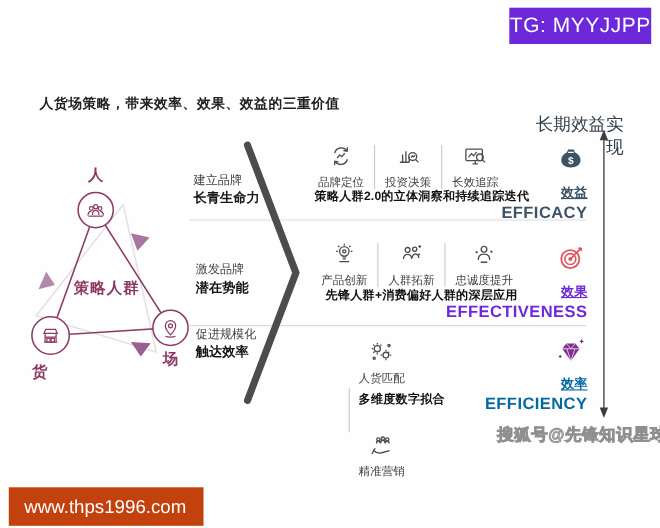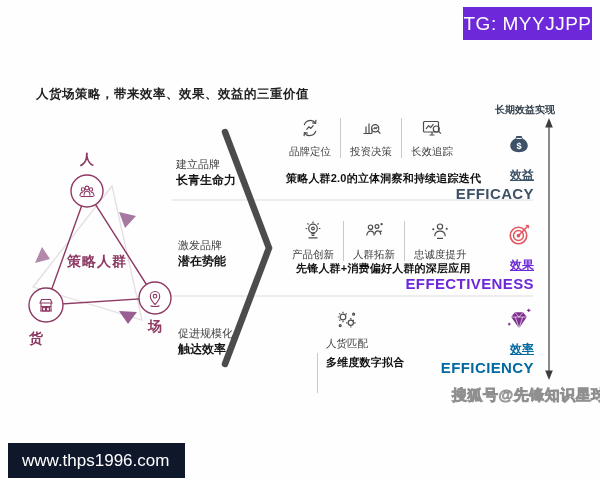--- a/index.html
+++ b/index.html
@@ -23,31 +23,31 @@
   .stage .l1{font-size:11px;color:#3f3f3f;}
   .stage .l2{font-size:12px;font-weight:bold;color:#141414;margin-top:1px;}
   
   .items{position:absolute;display:flex;align-items:flex-start;}
   .item{display:flex;flex-direction:column;align-items:center;padding:0 9px;}
   .item .ic{width:24px;height:24px;}
   .item .lab{font-size:10.5px;color:#3f3f3f;margin-top:5px;white-space:nowrap;}
   .sep{width:1px;height:40px;background:#c9c9c9;align-self:flex-start;margin-top:2px;}
   .caption{position:absolute;font-size:11px;font-weight:bold;color:#111;white-space:nowrap;letter-spacing:.2px;}
   
-  .axis-title{position:absolute;left:483px;top:103px;width:84px;text-align:center;
-    font-size:10px;font-weight:bold;color:#33414d;}
+  .axis-title{position:absolute;left:483px;top:103px;width:84px;text-align:right;
+    font-size:16px;font-weight:normal;color:#33414d;}
   .benefit{position:absolute;width:96px;display:flex;flex-direction:column;align-items:flex-end;}
   .benefit .b-icon{margin-right:2px;}
   .benefit .b-zh{font-size:12px;font-weight:bold;margin-top:9px;text-decoration:underline;}
   .benefit .b-en{font-size:15px;font-weight:bold;letter-spacing:.4px;margin-top:1px;}
   .benefit.navy{color:#3d5266;}
   .benefit.red{color:#6d28d9;}
   .benefit.purple{color:#0369a1;}
   
-  .website{position:absolute;left:8px;top:443px;width:177px;height:35px;background:#0f172a;
+  .website{position:absolute;left:8px;top:443px;width:177px;height:35px;background:#c2410c;
     color:#fff;font-size:17px;display:flex;align-items:center;padding-left:14px;}
   .watermark{position:absolute;left:452px;top:386px;font-size:15px;font-weight:bold;
     color:#c9c9c9;-webkit-text-stroke:0.8px #8f8f8f;letter-spacing:.5px;white-space:nowrap;}
 </style>
 </head>
 <body>
 
 <div class="canvas">
 
   <div class="tg-badge">TG: MYYJJPP</div>
@@ -104,26 +104,26 @@
   <div class="center-lab">策略人群</div>
 
   <div class="stage" style="left:178px;top:239px;">
     <div class="l1">激发品牌</div>
     <div class="l2">潜在势能</div>
   </div>
   <div class="stage" style="left:176px;top:158px;">
     <div class="l1">建立品牌</div>
     <div class="l2">长青生命力</div>
   </div>
-  <div class="stage" style="left:178px;top:327px;">
+  <div class="stage" style="left:178px;top:298px;">
     <div class="l1">促进规模化</div>
     <div class="l2">触达效率</div>
   </div>
 
-  <div class="items" style="left:280px;top:116px;">
+  <div class="items" style="left:280px;top:130px;">
     <div class="item">
       <svg class="ic" viewBox="0 0 24 24" fill="none" stroke="#4d4d4d" stroke-width="1.2">
         <path d="M6.2 9.2A6.3 6.3 0 0 1 17.5 7.2"></path>
           <path d="M17.9 3.9l-.3 3.5-3.4-.6"></path>
         <path d="M17.8 14.8A6.3 6.3 0 0 1 6.5 16.8"></path>
           <path d="M6.1 20.1l.3-3.5 3.4.6"></path>
         <path d="M8.5 13.6l2.4-2.8 1.8 1.6 2.8-3.1"></path>
       </svg>
       <div class="lab">品牌定位</div>
     </div>
@@ -190,20 +190,30 @@
         <circle cx="8" cy="9" r="2.8"></circle>
         <path d="M8 5.2V3.8M8 12.8v1.4M4.2 9H2.8M5.3 6.3L4.3 5.3M10.7 6.3l1-1M5.3 11.7l-1 1"></path>
         <circle cx="15.8" cy="14.8" r="2.6"></circle>
         <path d="M15.8 11.4V10M15.8 18.2v1.4M12.4 14.8H11M19.2 14.8h1.4M17.8 12.8l1-1"></path>
         <circle cx="18.6" cy="6.2" r="1"></circle>
           <circle cx="5.2" cy="17.6" r="1"></circle>
       </svg>
       <div class="lab">人货匹配</div>
     </div>
     <div class="sep"></div>
+    <div class="item">
+      <svg class="ic" viewBox="0 0 24 24" fill="none" stroke="#4d4d4d" stroke-width="1.2">
+        <circle cx="9" cy="6.6" r="1.5"></circle>
+          <circle cx="13" cy="5.8" r="1.5"></circle>
+          <circle cx="17" cy="6.6" r="1.5"></circle>
+        <path d="M7.3 10.2c0-1.5.8-2.3 1.7-2.3s1.7.8 1.7 2.3M11.3 9.4c0-1.5.8-2.3 1.7-2.3s1.7.8 1.7 2.3M15.3 10.2c0-1.5.8-2.3 1.7-2.3s1.7.8 1.7 2.3"></path>
+        <path d="M4.5 16.3c2 2.2 5 2.9 7.5 2.3l7.2-1.9M4.5 16.3l1.8-1.7M3.2 19.8l1.6-3.4"></path>
+      </svg>
+      <div class="lab">精准营销</div>
+    </div>
   </div>
   <div class="caption" style="left:326px;top:355px;">多维度数字拟合</div>
 
   <div class="axis-title">长期效益实现</div>
 
   <div class="benefit navy" style="left:438px;top:132px;">
     <svg class="b-icon" width="26" height="26" viewBox="0 0 24 24">
       <path d="M9.6 3.6h4.8l.9 2.3c2.9 1.3 4.8 3.7 4.8 6.6 0 3.9-3.4 6.2-8.1 6.2s-8.1-2.3-8.1-6.2c0-2.9 1.9-5.3 4.8-6.6l.9-2.3z" fill="#3d5266"></path>
       <path d="M9.6 6h4.8" stroke="#fff" stroke-width=".9"></path>
       <text x="12" y="15.6" text-anchor="middle" font-size="8.5" font-weight="bold" fill="#ffffff" font-family="Liberation Sans, sans-serif">$</text>

